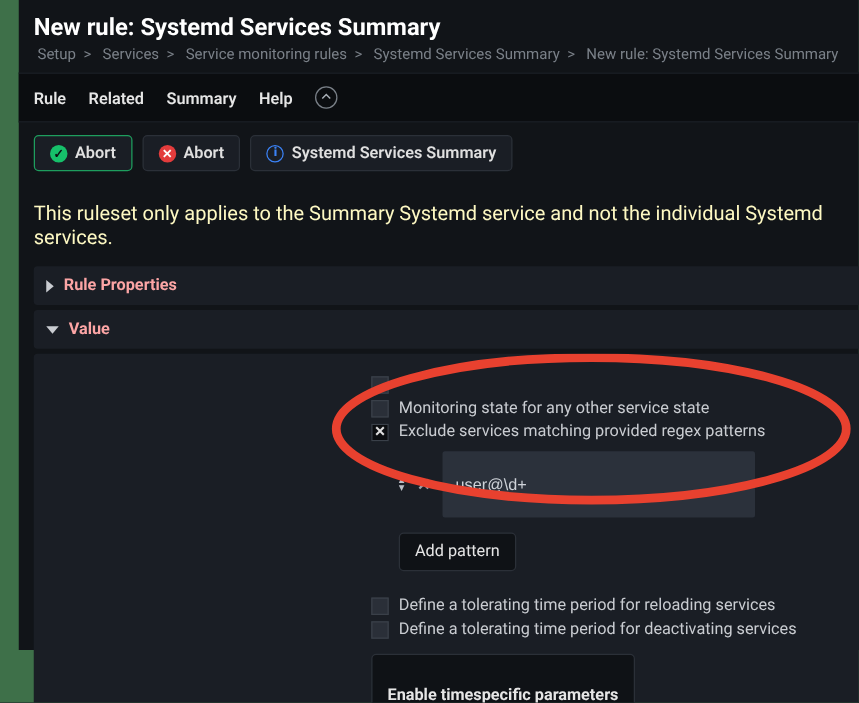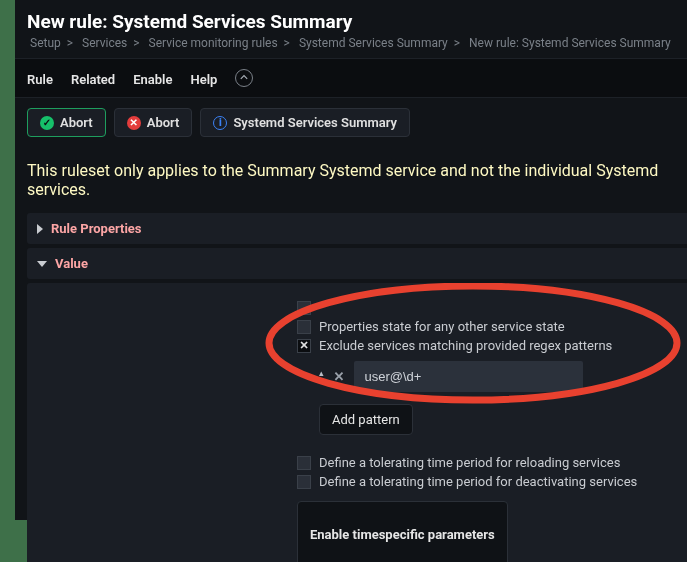--- a/index.html
+++ b/index.html
@@ -105,22 +105,22 @@
     .chk.checked { background:#0b0d10; color:#e0e0e0; font-size:11px; font-weight:900; }
     .pattern-row {
       display:flex; align-items:center; gap:8px; margin:8px 0 6px 22px;
     }
     .sort-icons {
       display:flex; flex-direction:column; line-height:7px; color:#b9bec6;
       font-size:9px; cursor:move;
     }
     .del-x { color:#9aa1aa; font-weight:700; font-size:13px; cursor:pointer; padding:0 2px;}
     .pattern-input {
-      background:#2b313b; border:none; color:#cfd3d9; padding:8px 10px;
-      width:229px; font-size:13px; border-radius:2px;
+      background:#2b313b; border:none; color:#cfd3d9; padding:19px 10px;
+      width:250px; font-size:13px; border-radius:2px;
     }
     .add-pattern {
       margin:6px 0 6px 22px; display:inline-block;
       background:#0f1216; border:1px solid #2b3038; color:#e6e6e6;
       padding:7px 12px; border-radius:4px; font-weight:400; font-size:13px; cursor:pointer;
     }
     .enable-btn{
       display:inline-block; margin:8px 0 0 0;
       background:#0f1216; border:1px solid #2b3038; color:#e6e6e6;
       padding:25px 12px; border-radius:4px; font-weight:700; font-size:13px; cursor:pointer;
@@ -141,21 +141,21 @@
       <span>Services</span><span>&gt;</span>
       <span>Service monitoring rules</span><span>&gt;</span>
       <span>Systemd Services Summary</span><span>&gt;</span>
       <span>New rule: Systemd Services Summary</span>
     </div>
   </div>
 
   <div class="tabs">
     <div class="tab">Rule</div>
     <div class="tab">Related</div>
-    <div class="tab">Enable</div>
+    <div class="tab">Summary</div>
     <div class="tab tab-help">
       <span>Help</span>
     </div>
     <div class="circle-btn">
       <svg width="8" height="8" viewBox="0 0 10 10">
           <path d="M1 6 L5 2 L9 6" stroke="#a7adb5" stroke-width="1.5" fill="none"></path>
         </svg>
     </div>
   </div>
 
@@ -191,21 +191,21 @@
       <svg class="annot" style="left:228px; top:-14px;" width="440" height="140" viewBox="0 0 440 140">
         <ellipse cx="218" cy="74" rx="204" ry="57" fill="none" stroke="#e8412f" stroke-width="7"></ellipse>
       </svg>
 
       <div class="opts">
         <div class="opt-row">
           <span class="chk"></span>
         </div>
         <div class="opt-row">
           <span class="chk"></span>
-          <span>Properties state for any other service state</span>
+          <span>Monitoring state for any other service state</span>
         </div>
         <div class="opt-row">
           <span class="chk checked">✕</span>
           <span>Exclude services matching provided regex patterns</span>
         </div>
 
         <div class="pattern-row">
           <span class="sort-icons">
             <span>▴</span>
               <span>▾</span>

